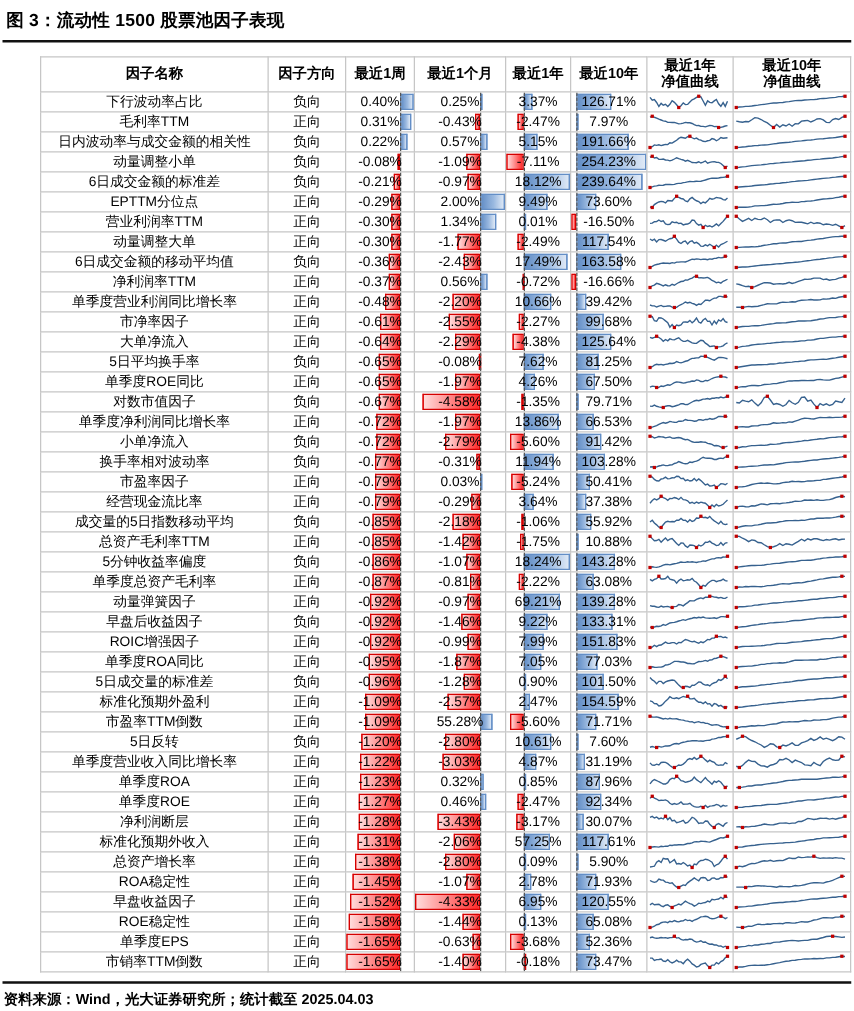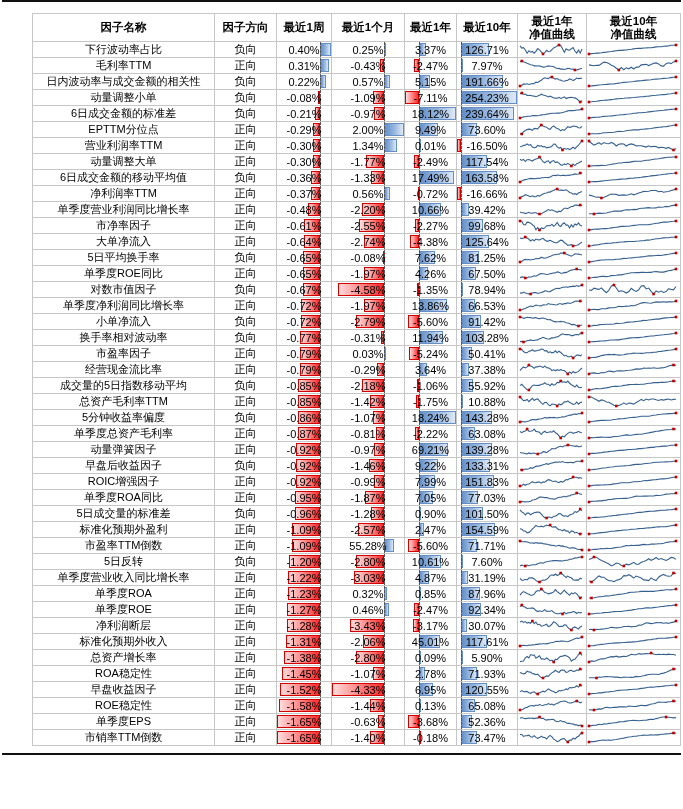--- a/index.html
+++ b/index.html
@@ -26,20 +26,21 @@
   td.spark svg { display:block; }
 
   .footer-rule { border:none; border-top:2px solid #111; margin:7px 2px 0 2px; }
   .fig-footer { font-size:11.5px; font-weight:bold; padding:5px 5px 0 3px; }
 </style>
 </head>
 <body>
 
 <div class="page">
 
+  <div class="fig-title">图 3：流动性 1500 股票池因子表现</div>
   <hr class="title-rule">
 
   <div class="table-wrap">
     <table>
       <colgroup>
           <col style="width: 182px;">
           <col style="width: 62px;">
           <col style="width: 55px;">
           <col style="width: 73px;">
           <col style="width: 52px;">
@@ -235,21 +236,21 @@
                 <polyline points="2.0,11.0 4.5,10.9 7.0,10.7 9.5,10.6 11.9,10.6 14.4,10.4 16.9,10.5 19.4,10.2 21.9,9.8 24.4,9.2 26.9,8.9 29.3,8.5 31.8,8.0 34.3,8.0 36.8,7.5 39.3,7.4 41.8,7.4 44.3,6.9 46.7,6.4 49.2,6.3 51.7,6.2 54.2,6.2 56.7,5.7 59.2,5.3 61.7,5.1 64.1,4.8 66.6,4.3 69.1,4.0 71.6,3.8 74.1,3.3 76.6,2.9 79.1,2.5 81.5,2.3 84.0,2.2 86.5,2.0 89.0,2.0" fill="none" stroke="#36618E" stroke-width="1.1"></polyline>
                 <rect x="87.7" y="0.7" width="2.6" height="2.6" fill="#C00000"></rect>
                 <rect x="0.7" y="9.7" width="2.6" height="2.6" fill="#C00000"></rect>
               </svg>
             </td>
           </tr>
           <tr>
             <td class="name">6日成交金额的移动平均值</td>
             <td class="dir">负向</td>
             <td class="val"><div class="bar neg" style="left:62.93%;width:17.56%"></div><div class="axis" style="left:80.49%"></div><span class="vtext">-0.36%</span></td>
-            <td class="val"><div class="bar neg" style="left:53.75%;width:18.47%"></div><div class="axis" style="left:72.22%"></div><span class="vtext">-1.33%</span></td>
+            <td class="val"><div class="bar neg" style="left:53.75%;width:18.47%"></div><div class="axis" style="left:72.22%"></div><span class="vtext">-2.43%</span></td>
             <td class="val"><div class="bar pos" style="left:28.05%;width:68.99%"></div><div class="axis" style="left:28.05%"></div><span class="vtext">17.49%</span></td>
             <td class="val"><div class="bar pos" style="left:6.15%;width:60.39%"></div><div class="axis" style="left:6.15%"></div><span class="vtext">163.58%</span></td>
             <td class="spark">
               <svg width="67" height="14" viewBox="0 0 67 14">
                 <polyline points="2.0,11.0 3.8,10.1 5.5,9.1 7.3,8.6 9.1,8.2 10.9,7.7 12.6,7.4 14.4,7.6 16.2,7.6 17.9,7.8 19.7,7.1 21.5,7.5 23.3,6.7 25.0,6.7 26.8,6.5 28.6,6.5 30.3,6.6 32.1,5.9 33.9,5.1 35.7,4.3 37.4,4.6 39.2,4.1 41.0,4.3 42.7,4.7 44.5,4.3 46.3,4.4 48.1,4.8 49.8,4.1 51.6,4.4 53.4,3.7 55.1,3.6 56.9,2.9 58.7,3.3 60.5,3.0 62.2,2.0 64.0,2.1" fill="none" stroke="#36618E" stroke-width="1.1"></polyline>
                 <rect x="60.9" y="0.7" width="2.6" height="2.6" fill="#C00000"></rect>
                 <rect x="0.7" y="9.7" width="2.6" height="2.6" fill="#C00000"></rect>
               </svg>
             </td>
             <td class="spark">
@@ -323,21 +324,21 @@
                 <polyline points="2.0,11.0 4.5,10.6 7.0,10.2 9.5,10.1 11.9,10.1 14.4,9.7 16.9,9.6 19.4,9.6 21.9,9.3 24.4,8.9 26.9,8.5 29.3,8.2 31.8,7.9 34.3,7.4 36.8,7.4 39.3,7.3 41.8,7.2 44.3,6.8 46.7,6.4 49.2,6.3 51.7,5.8 54.2,5.8 56.7,5.8 59.2,5.7 61.7,5.6 64.1,5.2 66.6,4.8 69.1,4.2 71.6,4.1 74.1,3.5 76.6,3.1 79.1,3.1 81.5,3.0 84.0,2.5 86.5,2.3 89.0,2.0" fill="none" stroke="#36618E" stroke-width="1.1"></polyline>
                 <rect x="87.7" y="0.7" width="2.6" height="2.6" fill="#C00000"></rect>
                 <rect x="0.7" y="9.7" width="2.6" height="2.6" fill="#C00000"></rect>
               </svg>
             </td>
           </tr>
           <tr>
             <td class="name">大单净流入</td>
             <td class="dir">正向</td>
             <td class="val"><div class="bar neg" style="left:49.27%;width:31.22%"></div><div class="axis" style="left:80.49%"></div><span class="vtext">-0.64%</span></td>
-            <td class="val"><div class="bar neg" style="left:44.58%;width:27.64%"></div><div class="axis" style="left:72.22%"></div><span class="vtext">-2.74%</span></td>
+            <td class="val"><div class="bar neg" style="left:44.58%;width:27.64%"></div><div class="axis" style="left:72.22%"></div><span class="vtext">-2.29%</span></td>
             <td class="val"><div class="bar neg" style="left:10.77%;width:17.28%"></div><div class="axis" style="left:28.05%"></div><span class="vtext">-4.38%</span></td>
             <td class="val"><div class="bar pos" style="left:6.15%;width:46.38%"></div><div class="axis" style="left:6.15%"></div><span class="vtext">125.64%</span></td>
             <td class="spark">
               <svg width="67" height="14" viewBox="0 0 67 14">
                 <polyline points="2.0,2.9 3.8,3.6 5.5,2.9 7.3,2.0 9.1,3.0 10.9,4.2 12.6,6.0 14.4,4.6 16.2,5.7 17.9,4.1 19.7,4.7 21.5,4.9 23.3,3.9 25.0,3.3 26.8,5.0 28.6,6.1 30.3,6.1 32.1,5.3 33.9,6.3 35.7,7.3 37.4,7.6 39.2,7.7 41.0,6.3 42.7,5.2 44.5,5.6 46.3,7.5 48.1,8.7 49.8,10.3 51.6,10.0 53.4,9.7 55.1,11.0 56.9,10.5 58.7,10.3 60.5,9.7 62.2,8.2 64.0,7.3" fill="none" stroke="#36618E" stroke-width="1.1"></polyline>
                 <rect x="6.0" y="0.7" width="2.6" height="2.6" fill="#C00000"></rect>
                 <rect x="53.8" y="9.7" width="2.6" height="2.6" fill="#C00000"></rect>
               </svg>
             </td>
             <td class="spark">
@@ -391,21 +392,21 @@
                 <rect x="0.7" y="9.7" width="2.6" height="2.6" fill="#C00000"></rect>
               </svg>
             </td>
           </tr>
           <tr>
             <td class="name">对数市值因子</td>
             <td class="dir">负向</td>
             <td class="val"><div class="bar neg" style="left:47.80%;width:32.68%"></div><div class="axis" style="left:80.49%"></div><span class="vtext">-0.67%</span></td>
             <td class="val"><div class="bar neg" style="left:8.61%;width:63.61%"></div><div class="axis" style="left:72.22%"></div><span class="vtext">-4.58%</span></td>
             <td class="val"><div class="bar neg" style="left:22.72%;width:5.33%"></div><div class="axis" style="left:28.05%"></div><span class="vtext">-1.35%</span></td>
-            <td class="val"><div class="bar pos" style="left:6.15%;width:4.10%"></div><div class="axis" style="left:6.15%"></div><span class="vtext">78.94%</span></td>
+            <td class="val"><div class="bar pos" style="left:6.15%;width:4.10%"></div><div class="axis" style="left:6.15%"></div><span class="vtext">79.71%</span></td>
             <td class="spark">
               <svg width="67" height="14" viewBox="0 0 67 14">
                 <polyline points="2.0,9.9 3.8,10.1 5.5,9.1 7.3,10.0 9.1,10.5 10.9,10.9 12.6,11.0 14.4,10.0 16.2,9.6 17.9,9.6 19.7,10.4 21.5,10.0 23.3,9.4 25.0,8.9 26.8,7.9 28.6,8.0 30.3,8.7 32.1,8.6 33.9,7.6 35.7,6.6 37.4,5.8 39.2,5.2 41.0,5.6 42.7,5.0 44.5,4.3 46.3,4.2 48.1,3.8 49.8,4.4 51.6,3.6 53.4,3.6 55.1,3.1 56.9,3.4 58.7,2.6 60.5,3.3 62.2,2.8 64.0,2.0" fill="none" stroke="#36618E" stroke-width="1.1"></polyline>
                 <rect x="62.7" y="0.7" width="2.6" height="2.6" fill="#C00000"></rect>
                 <rect x="11.3" y="9.7" width="2.6" height="2.6" fill="#C00000"></rect>
               </svg>
             </td>
             <td class="spark">
               <svg width="92" height="14" viewBox="0 0 92 14">
                 <polyline points="2.0,7.0 4.5,7.4 7.0,5.2 9.5,5.9 11.9,6.4 14.4,4.9 16.9,7.5 19.4,9.7 21.9,7.2 24.4,3.0 26.9,2.0 29.3,5.0 31.8,8.6 34.3,7.8 36.8,8.6 39.3,10.0 41.8,8.6 44.3,5.3 46.7,7.2 49.2,8.4 51.7,6.8 54.2,2.9 56.7,2.6 59.2,5.9 61.7,5.1 64.1,8.3 66.6,11.0 69.1,7.9 71.6,9.2 74.1,8.1 76.6,9.4 79.1,8.6 81.5,5.8 84.0,6.4 86.5,6.9 89.0,3.5" fill="none" stroke="#36618E" stroke-width="1.1"></polyline>
@@ -874,21 +875,21 @@
                 <rect x="87.7" y="0.7" width="2.6" height="2.6" fill="#C00000"></rect>
                 <rect x="5.7" y="9.7" width="2.6" height="2.6" fill="#C00000"></rect>
               </svg>
             </td>
           </tr>
           <tr>
             <td class="name">标准化预期外收入</td>
             <td class="dir">正向</td>
             <td class="val"><div class="bar neg" style="left:16.59%;width:63.90%"></div><div class="axis" style="left:80.49%"></div><span class="vtext">-1.31%</span></td>
             <td class="val"><div class="bar neg" style="left:43.61%;width:28.61%"></div><div class="axis" style="left:72.22%"></div><span class="vtext">-2.06%</span></td>
-            <td class="val"><div class="bar pos" style="left:28.05%;width:40.00%"></div><div class="axis" style="left:28.05%"></div><span class="vtext">45.01%</span></td>
+            <td class="val"><div class="bar pos" style="left:28.05%;width:40.00%"></div><div class="axis" style="left:28.05%"></div><span class="vtext">57.25%</span></td>
             <td class="val"><div class="bar pos" style="left:6.15%;width:43.42%"></div><div class="axis" style="left:6.15%"></div><span class="vtext">117.61%</span></td>
             <td class="spark">
               <svg width="67" height="14" viewBox="0 0 67 14">
                 <polyline points="2.0,11.0 3.8,10.6 5.5,10.4 7.3,10.5 9.1,10.7 10.9,10.0 12.6,10.3 14.4,9.9 16.2,10.0 17.9,9.2 19.7,9.4 21.5,8.9 23.3,9.0 25.0,8.8 26.8,8.8 28.6,8.9 30.3,8.4 32.1,7.8 33.9,7.8 35.7,7.3 37.4,6.5 39.2,6.4 41.0,6.5 42.7,6.0 44.5,6.1 46.3,6.2 48.1,6.5 49.8,6.7 51.6,5.9 53.4,5.2 55.1,4.6 56.9,3.8 58.7,3.1 60.5,3.4 62.2,2.8 64.0,2.0" fill="none" stroke="#36618E" stroke-width="1.1"></polyline>
                 <rect x="62.7" y="0.7" width="2.6" height="2.6" fill="#C00000"></rect>
                 <rect x="0.7" y="9.7" width="2.6" height="2.6" fill="#C00000"></rect>
               </svg>
             </td>
             <td class="spark">
               <svg width="92" height="14" viewBox="0 0 92 14">
@@ -1028,14 +1029,15 @@
                 <rect x="85.2" y="0.7" width="2.6" height="2.6" fill="#C00000"></rect>
                 <rect x="0.7" y="9.7" width="2.6" height="2.6" fill="#C00000"></rect>
               </svg>
             </td>
           </tr>
         </tbody>
     </table>
   </div>
 
   <hr class="footer-rule">
+  <div class="fig-footer">资料来源：Wind，光大证券研究所；统计截至 2025.04.03</div>
 
 </div>
 
 </body></html>

